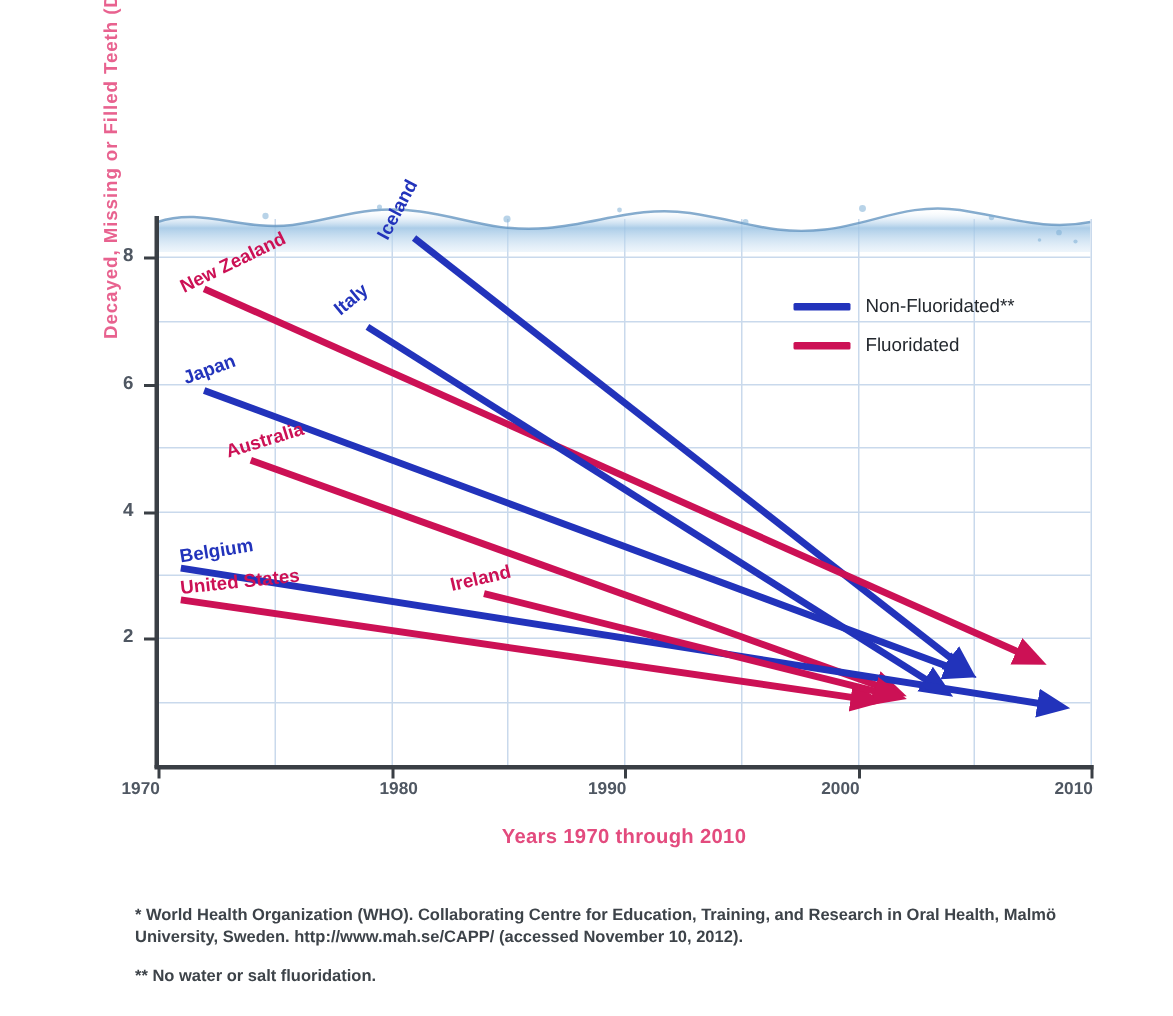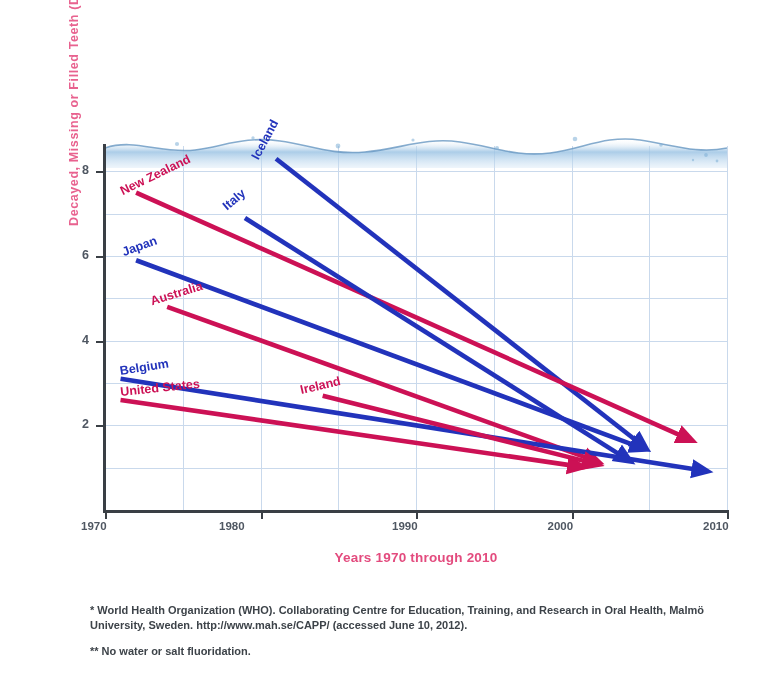--- a/index.html
+++ b/index.html
@@ -134,21 +134,21 @@
         <div class="y-tick-label" style="top: 271.349px; left: -46px;">2</div>
         <div class="tick-y" style="top: 194.698px;"></div>
         <div class="y-tick-label" style="top: 186.698px; left: -46px;">4</div>
         <div class="tick-y" style="top: 110.047px;"></div>
         <div class="y-tick-label" style="top: 102.047px; left: -46px;">6</div>
         <div class="tick-y" style="top: 25.3953px;"></div>
         <div class="y-tick-label" style="top: 17.3953px; left: -46px;">8</div>
         <div class="tick-x" style="left: 0px;"></div>
         <div class="x-tick-label" style="left: -24px;">1970</div>
         <div class="tick-x" style="left: 155.5px;"></div>
-        <div class="x-tick-label" style="left: 114px;">1980</div>
+        <div class="x-tick-label" style="left: 148px;">1980</div>
         <div class="tick-x" style="left: 311px;"></div>
         <div class="x-tick-label" style="left: 287px;">1990</div>
         <div class="tick-x" style="left: 466.5px;"></div>
         <div class="x-tick-label" style="left: 442.5px;">2000</div>
         <div class="tick-x" style="left: 622px;"></div>
         <div class="x-tick-label" style="left: 598px;">2010</div>
       </div>
 
     <svg class="series-layer" viewBox="0 0 622 364" preserveAspectRatio="none">
       <defs>
@@ -175,23 +175,33 @@
         <div class="clabel" style="color: rgb(34, 51, 187); left: 155.5px; top: 2.11628px; transform: rotate(-62deg);">Iceland</div>
         <div class="clabel" style="color: rgb(204, 17, 85); left: 18.66px; top: 38.093px; transform: rotate(-26deg);">New Zealand</div>
         <div class="clabel" style="color: rgb(34, 51, 187); left: 124.4px; top: 52.907px; transform: rotate(-40deg);">Italy</div>
         <div class="clabel" style="color: rgb(34, 51, 187); left: 20.215px; top: 99.4651px; transform: rotate(-20deg);">Japan</div>
         <div class="clabel" style="color: rgb(204, 17, 85); left: 48.205px; top: 148.14px; transform: rotate(-17deg);">Australia</div>
         <div class="clabel" style="color: rgb(34, 51, 187); left: 15.55px; top: 217.977px; transform: rotate(-9deg);">Belgium</div>
         <div class="clabel" style="color: rgb(204, 17, 85); left: 15.55px; top: 239.14px; transform: rotate(-6deg);">United States</div>
         <div class="clabel" style="color: rgb(204, 17, 85); left: 197.485px; top: 237.023px; transform: rotate(-13deg);">Ireland</div>
       </div>
 
+    <div class="legend">
+      <div class="legend-row">
+        <span class="legend-swatch" style="background:#2233bb"></span>
+        <span class="legend-text">Non-Fluoridated**</span>
+      </div>
+      <div class="legend-row">
+        <span class="legend-swatch" style="background:#cc1155"></span>
+        <span class="legend-text">Fluoridated</span>
+      </div>
+    </div>
 
     <div class="ytitle">Decayed, Missing or Filled Teeth (DMFT)</div>
     <div class="xtitle">Years 1970 through 2010</div>
   </div>
 
   <div class="footnotes">
-    <p class="fn">* World Health Organization (WHO). Collaborating Centre for Education, Training, and Research in Oral Health, Malmö University, Sweden. http://www.mah.se/CAPP/ (accessed June 10, 2012).</p>
+    <p class="fn">* World Health Organization (WHO). Collaborating Centre for Education, Training, and Research in Oral Health, Malmö University, Sweden. http://www.mah.se/CAPP/ (accessed November 10, 2012).</p>
     <p class="fn">** No water or salt fluoridation.</p>
   </div>
 
 </div>
 
 </body></html>

